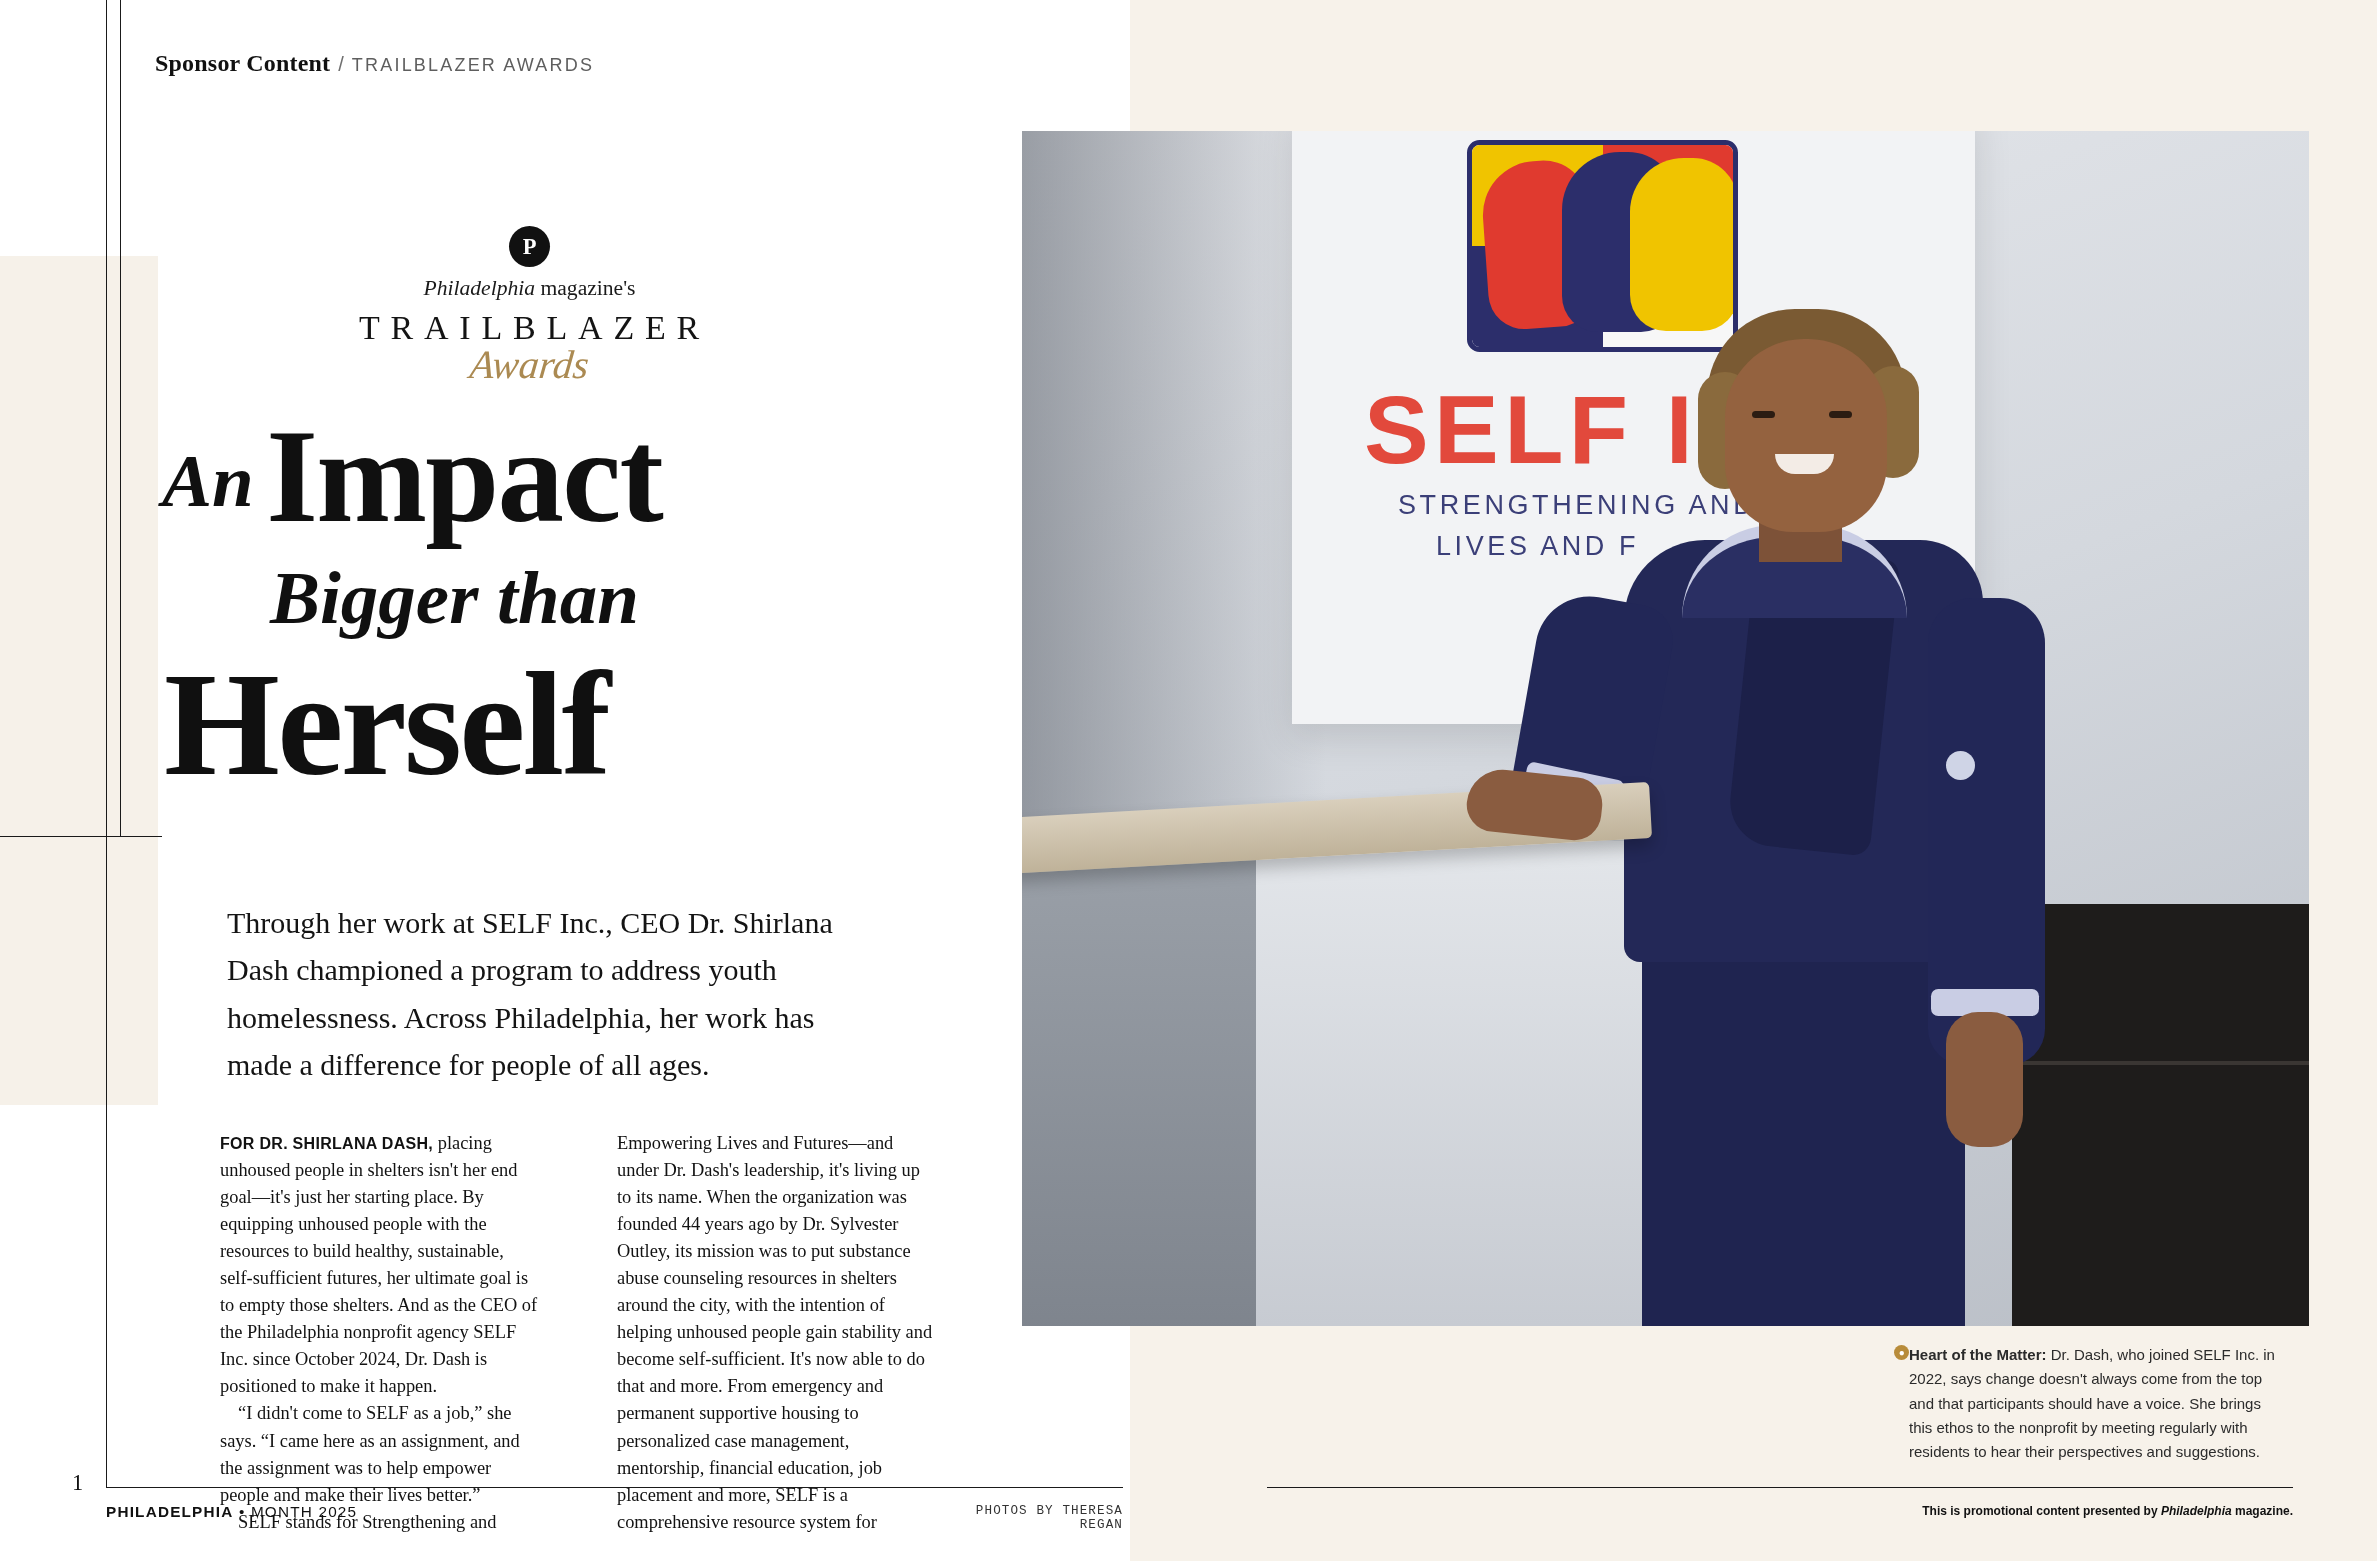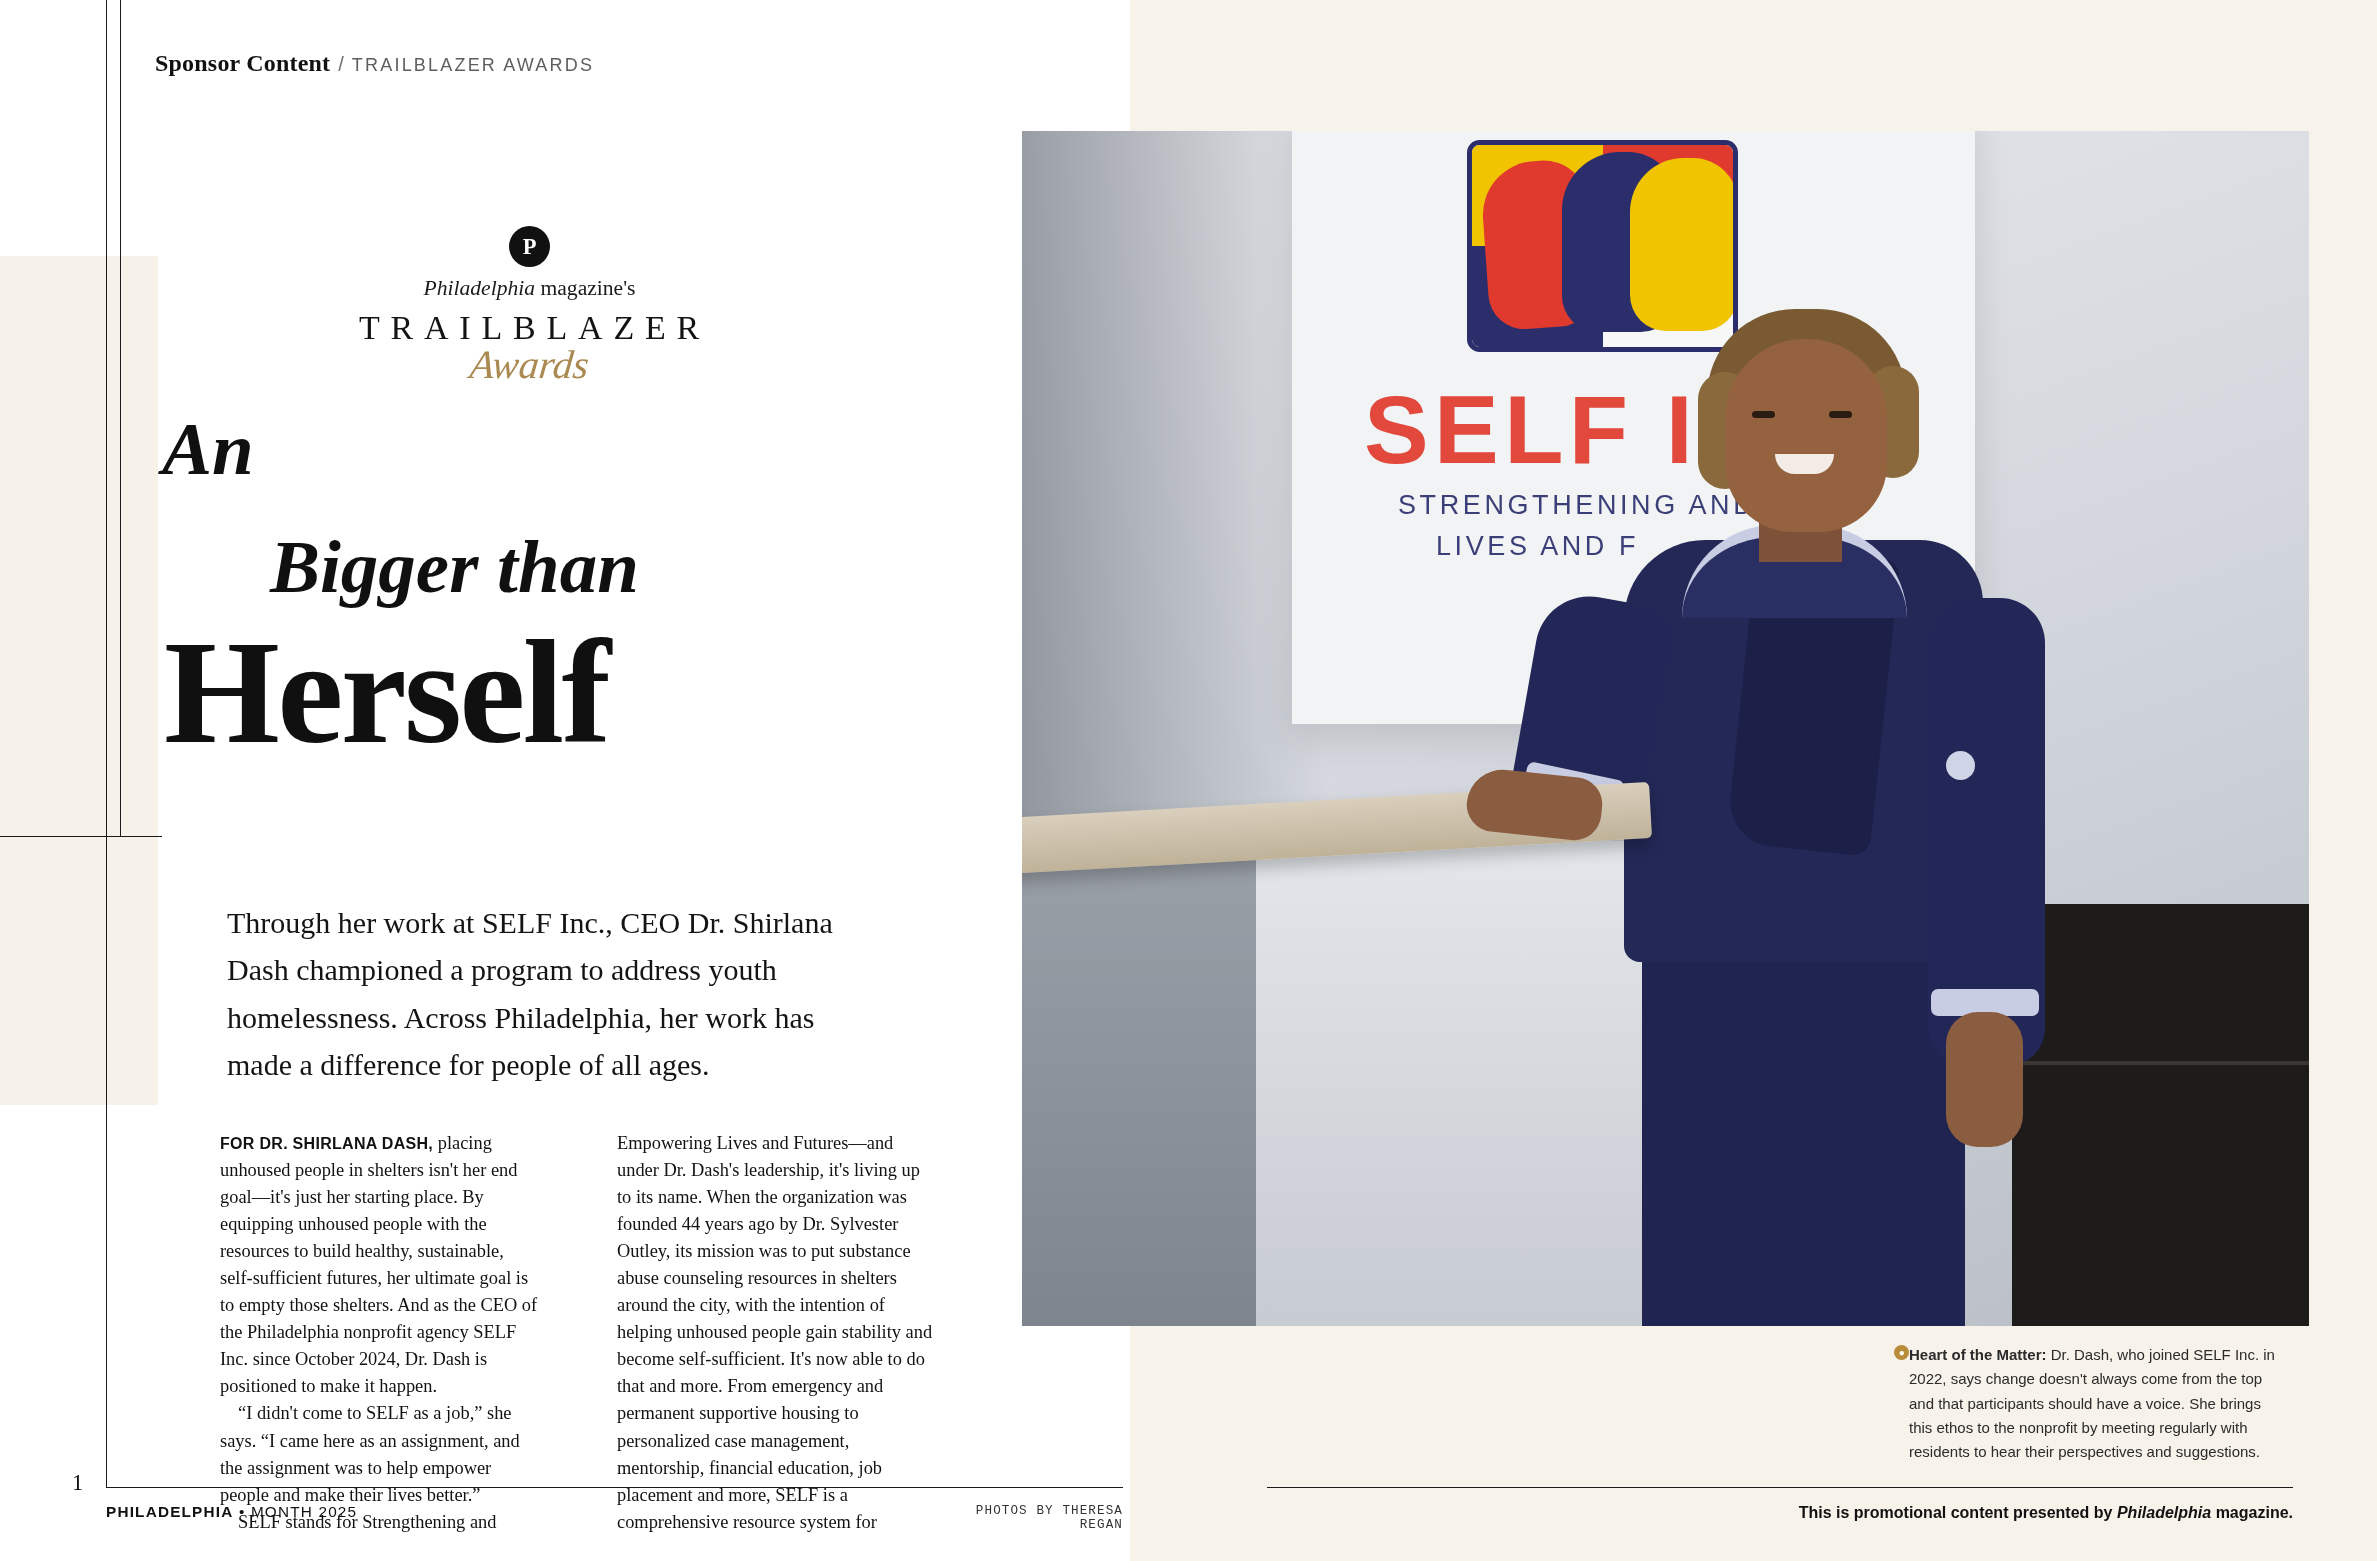--- a/index.html
+++ b/index.html
@@ -531,21 +531,21 @@
     left: 1267px; top: 1487px;
     width: 1026px; height: 0.9px;
     background: #1a1a1a;
   }
   .footer-right-text {
     position: absolute;
     left: 1707px; top: 1504px;
     width: 586px;
     text-align: right;
     font-family: "Liberation Sans", sans-serif;
-    font-size: 16px;
+    font-size: 12px;
     color: #111111;
     font-weight: bold;
   }
   .footer-right-text i { font-style: italic; }
 </style>
 </head>
 <body>
 
 <div class="page-left-bg"></div>
 <div class="page-right-bg"></div>
@@ -565,20 +565,21 @@
   <div class="logo-mag">
     <i>Philadelphia</i><span> magazine's</span>
   </div>
   <div class="logo-trail">TRAILBLAZER</div>
   <div class="logo-awards">Awards</div>
 </div>
 
 <div class="headline">
   <div class="hl-row1">
     <span class="hl-an">An</span>
+    <span class="hl-impact">Impact</span>
   </div>
   <div class="hl-bigger">Bigger than</div>
   <div class="hl-herself">Herself</div>
 </div>
 
 <div class="deck">Through her work at SELF Inc., CEO Dr. Shirlana Dash championed a program to address youth homelessness. Across Philadelphia, her work has made a difference for people of all ages.</div>
 
 <div class="body-cols">
   <div class="col">
     <p><span class="dropcap-lead">FOR DR. SHIRLANA DASH,</span><span> placing unhoused people in shelters isn't her end goal—it's just her starting place. By equipping unhoused people with the resources to build healthy, sustainable, self-sufficient futures, her ultimate goal is to empty those shelters. And as the CEO of the Philadelphia nonprofit agency SELF Inc. since October 2024, Dr. Dash is positioned to make it happen.</span></p>

